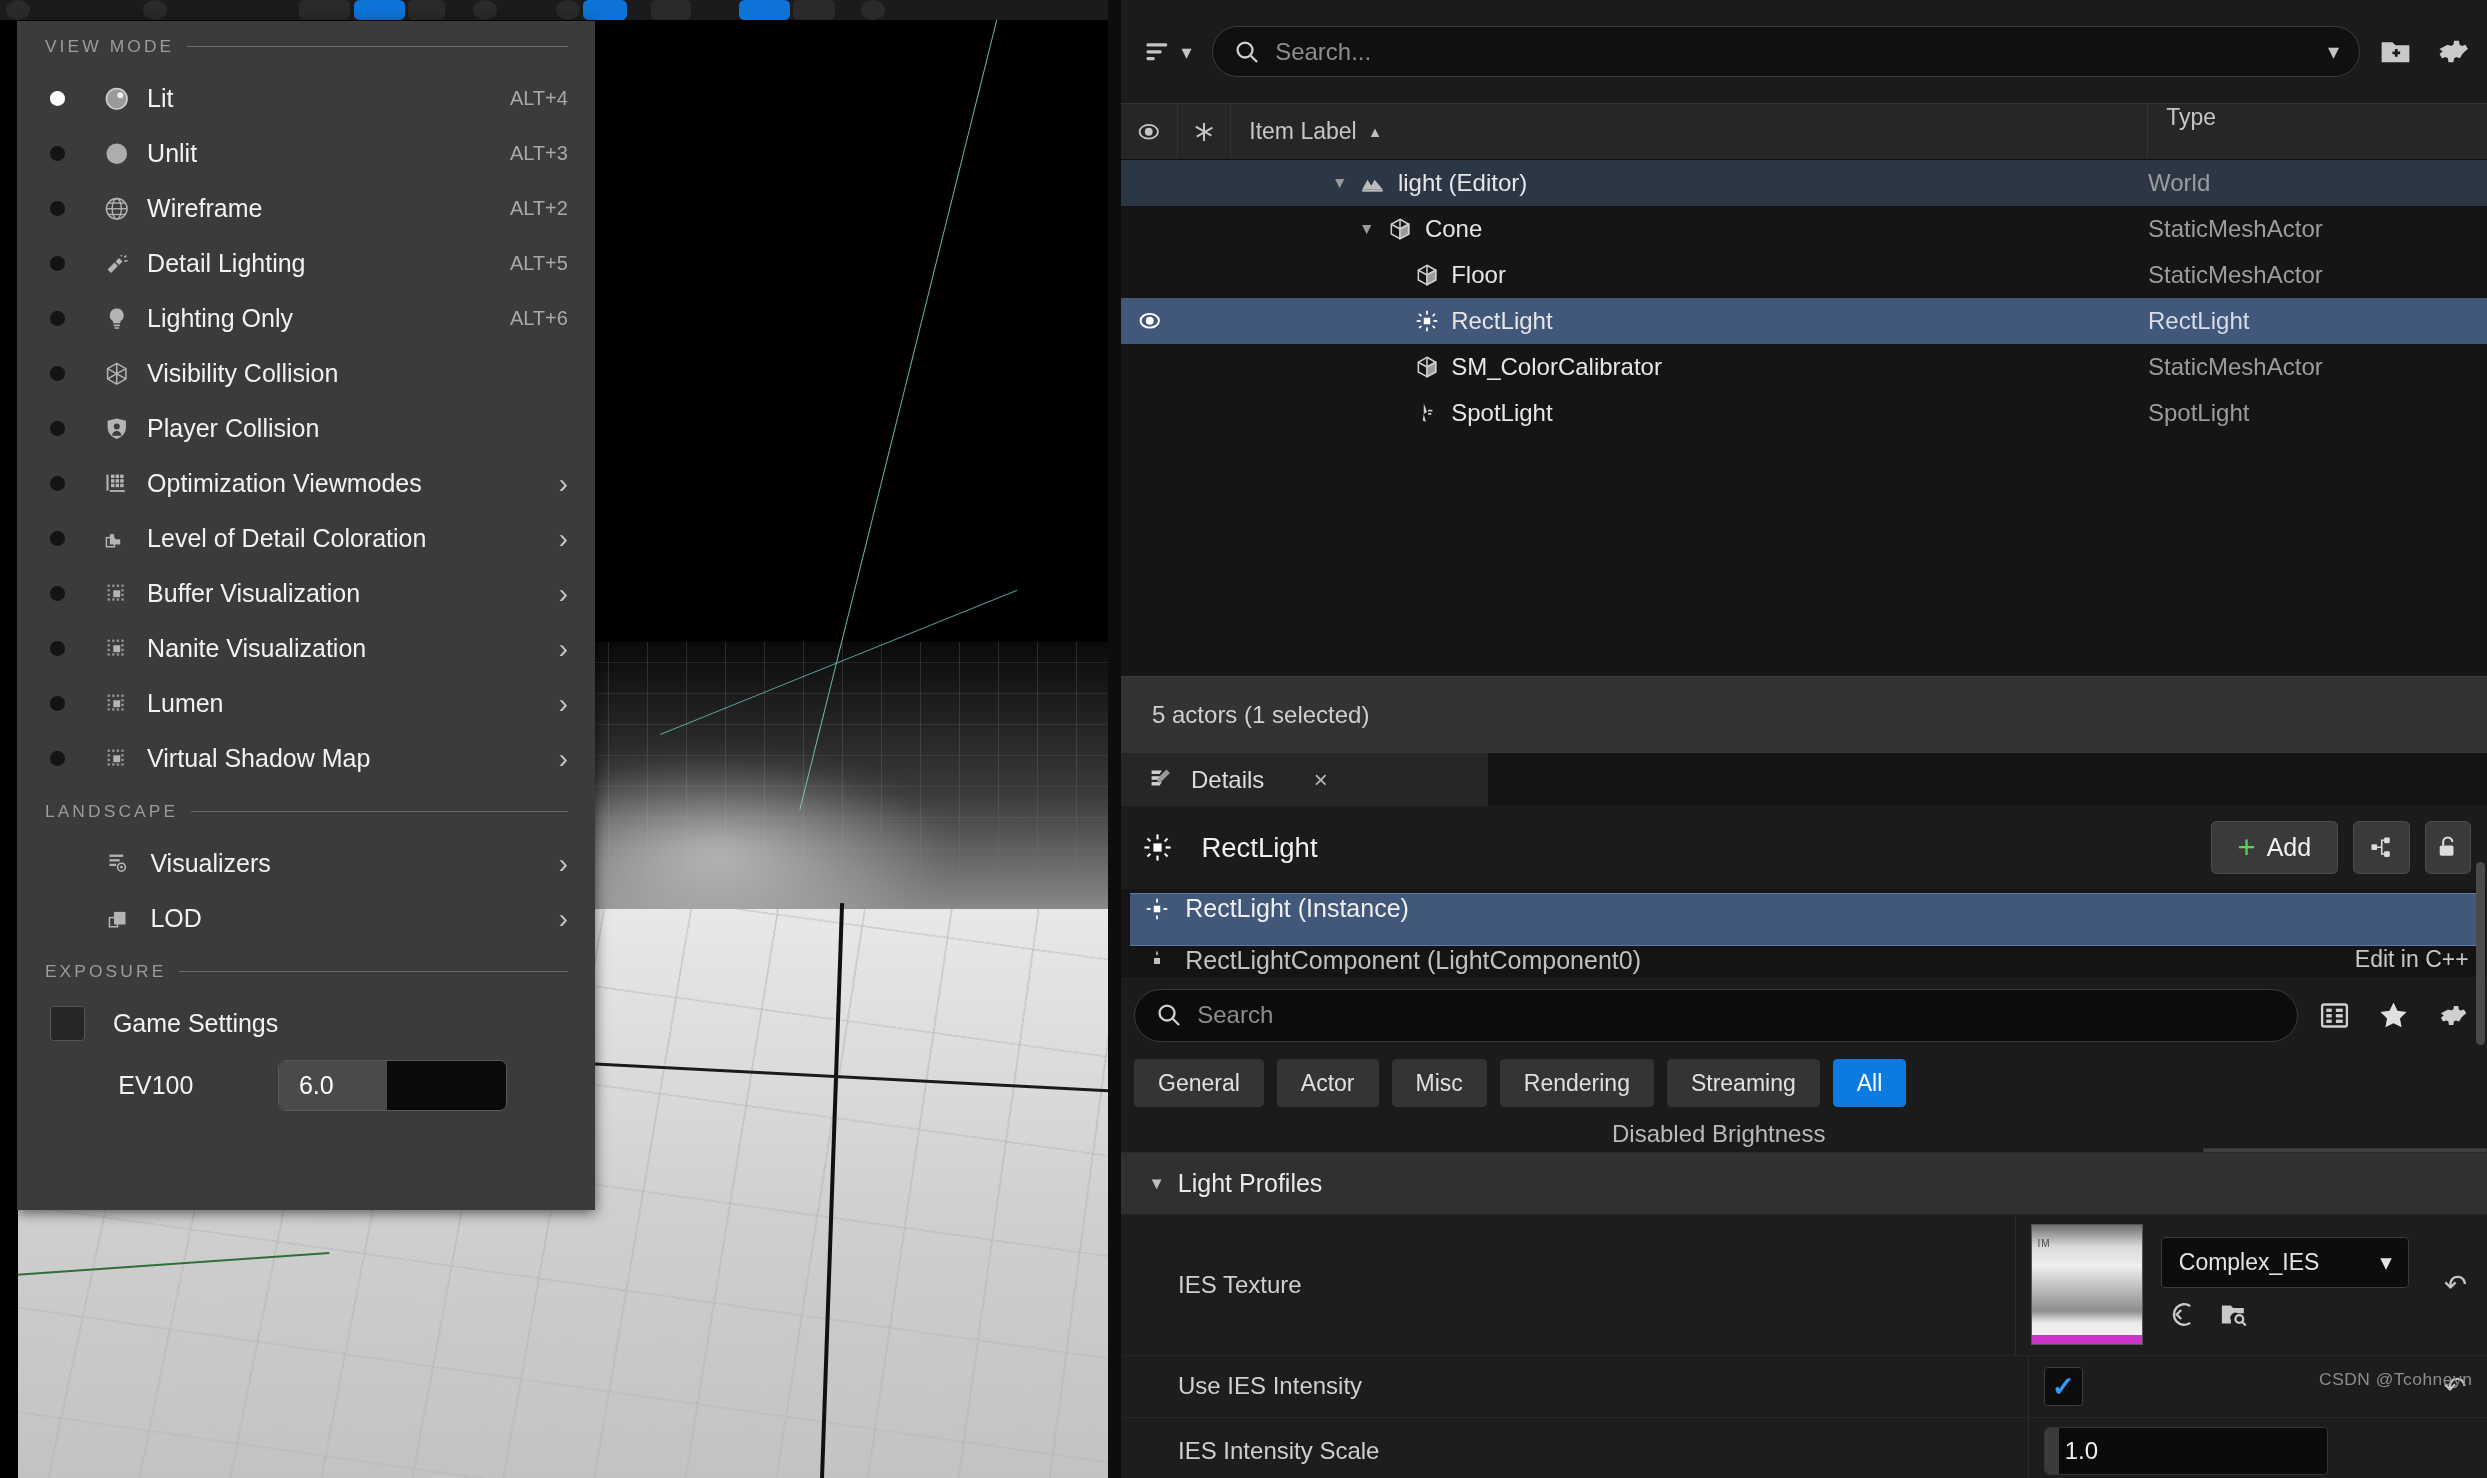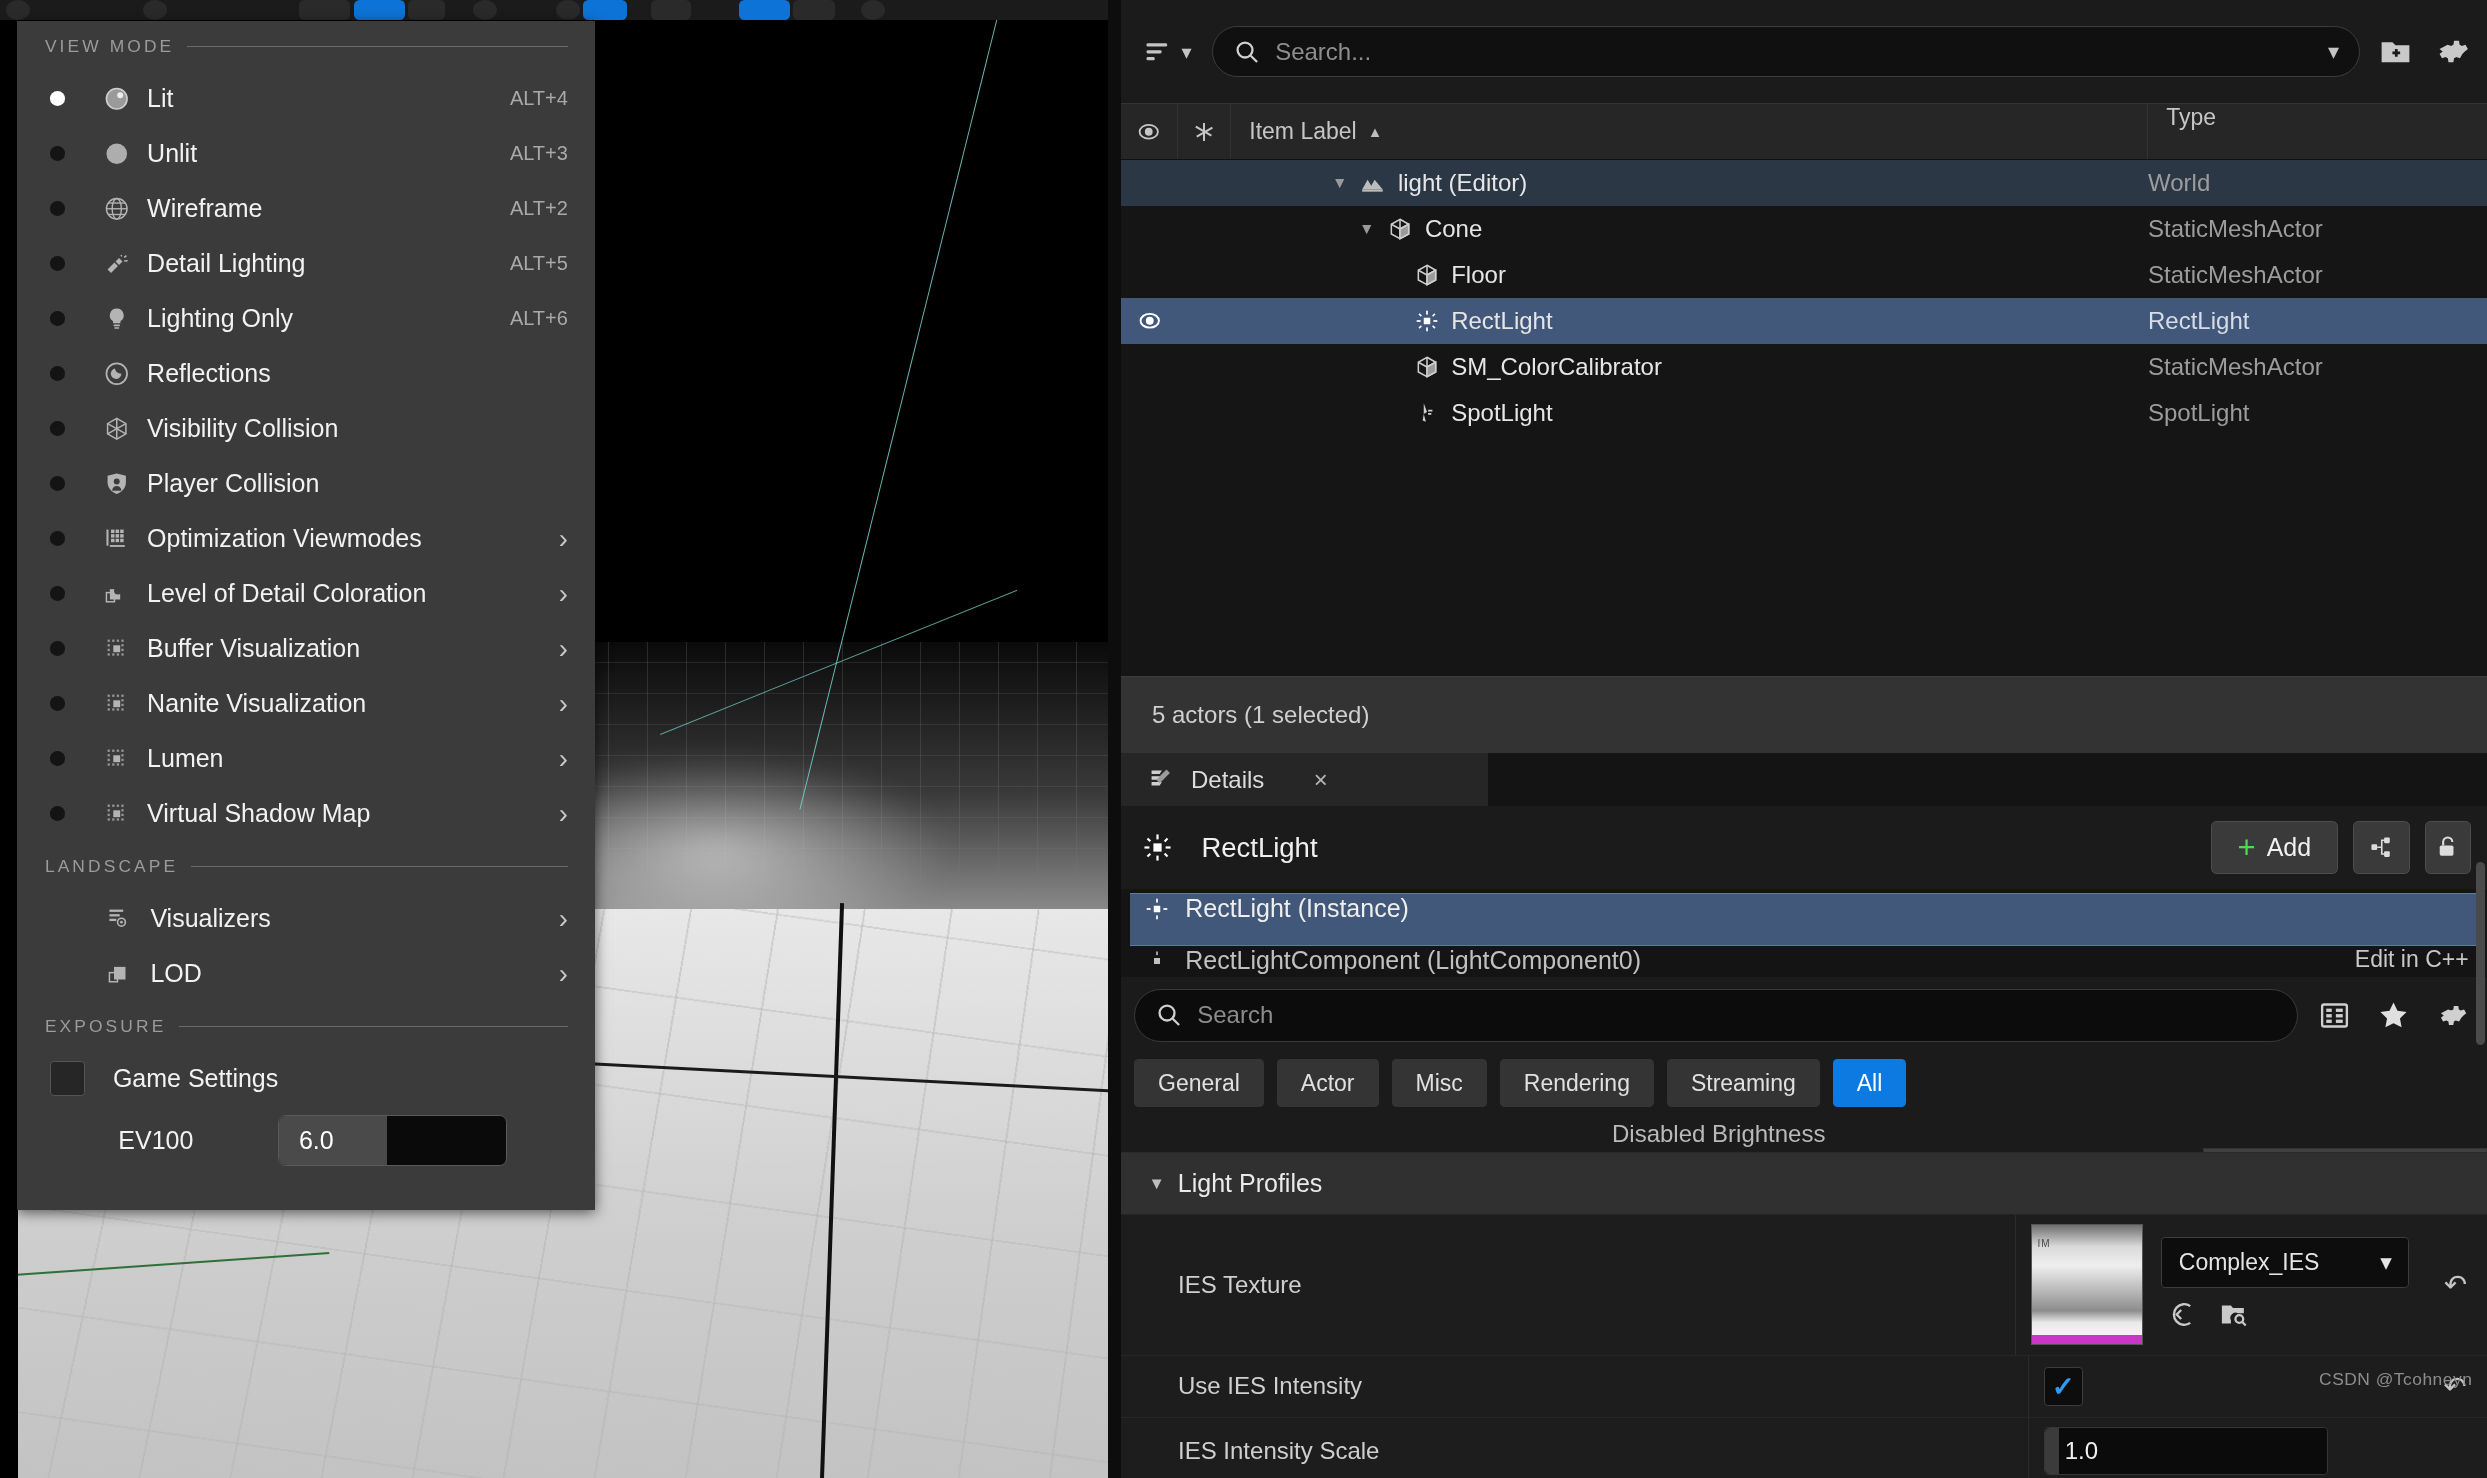--- a/index.html
+++ b/index.html
@@ -368,31 +368,20 @@
           <svg width="27.5" height="27.5" viewBox="0 0 24 24" fill="#b4b4b4">
               <path d="M12 3a6 6 0 00-3.2 11.1V16h6.4v-1.9A6 6 0 0012 3z"></path>
               <rect x="9.2" y="17" width="5.6" height="1.5" rx=".7"></rect>
               <rect x="9.8" y="19.4" width="4.4" height="1.4" rx=".7"></rect>
             </svg>
         </span>
         <span class="m-label">Lighting Only</span>
         <span class="m-right">ALT+6</span>
       </div>
 
-      <div class="menu-row">
-        <span class="radio"></span>
-        <span class="m-icon">
-          <svg width="27.5" height="27.5" viewBox="0 0 24 24">
-              <circle cx="12" cy="12" r="9" fill="none" stroke="#b4b4b4" stroke-width="1.5"></circle>
-              <path d="M16 12a4.6 4.6 0 11-5.6-4.5A5.6 5.6 0 0016 12z" fill="#b4b4b4"></path>
-            </svg>
-        </span>
-        <span class="m-label">Reflections</span>
-        <span class="m-right"></span>
-      </div>
 
       <div class="menu-row">
         <span class="radio"></span>
         <span class="m-icon">
           <svg width="27.5" height="27.5" viewBox="0 0 24 24" fill="none" stroke="#b4b4b4" stroke-width="1.3">
               <path d="M12 3l8 4.5v9L12 21l-8-4.5v-9z"></path>
               <path d="M4 7.5L20 16.5M20 7.5L4 16.5M12 3v18"></path>
             </svg>
         </span>
         <span class="m-label">Visibility Collision</span>

